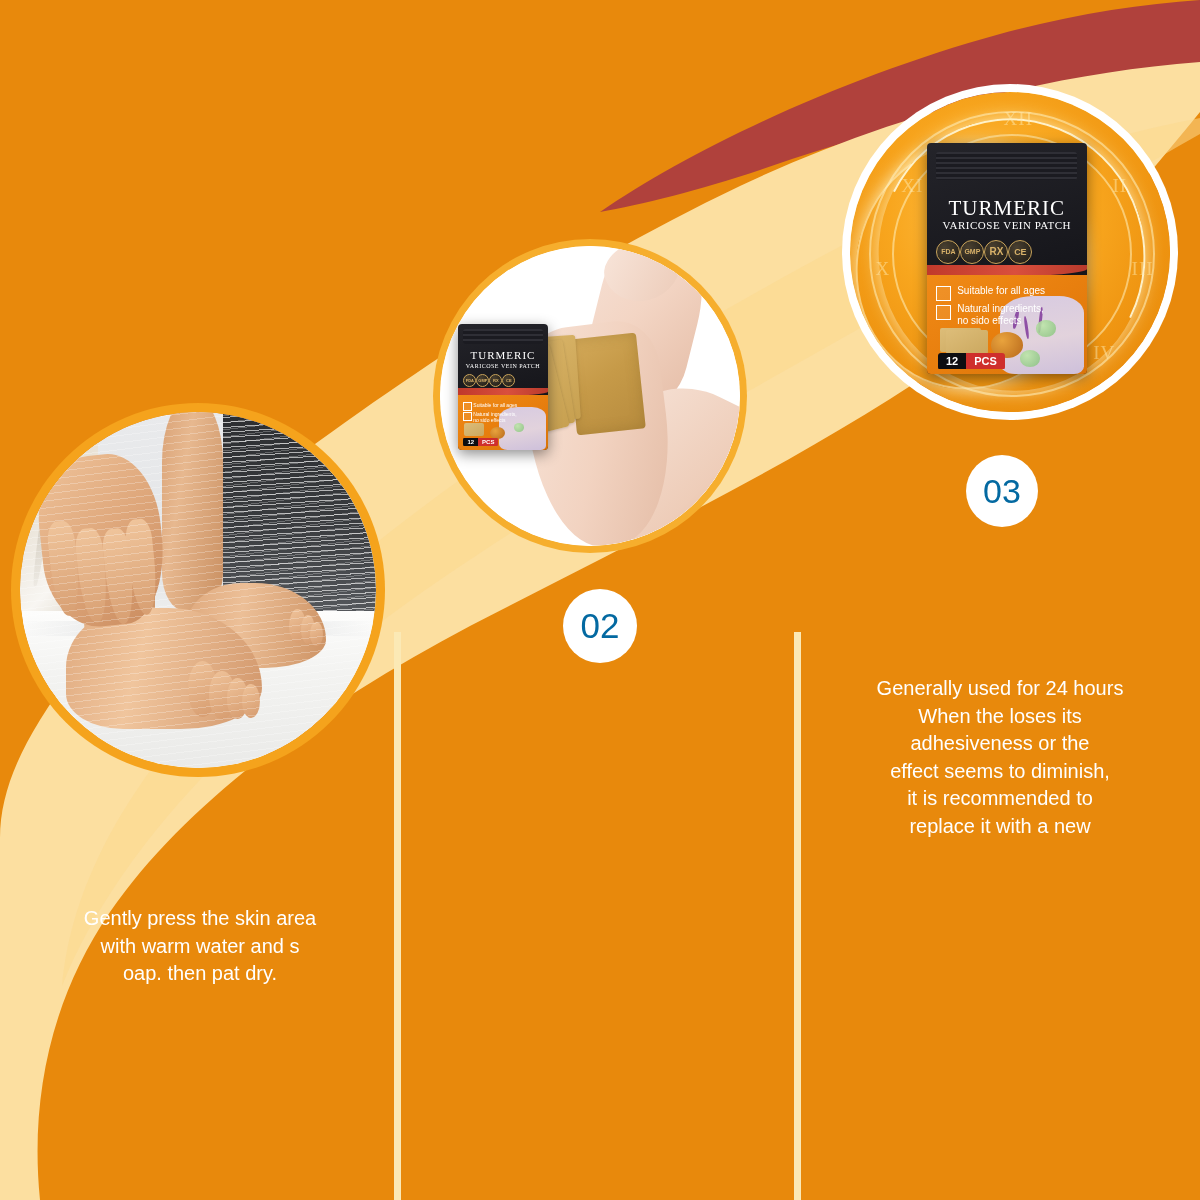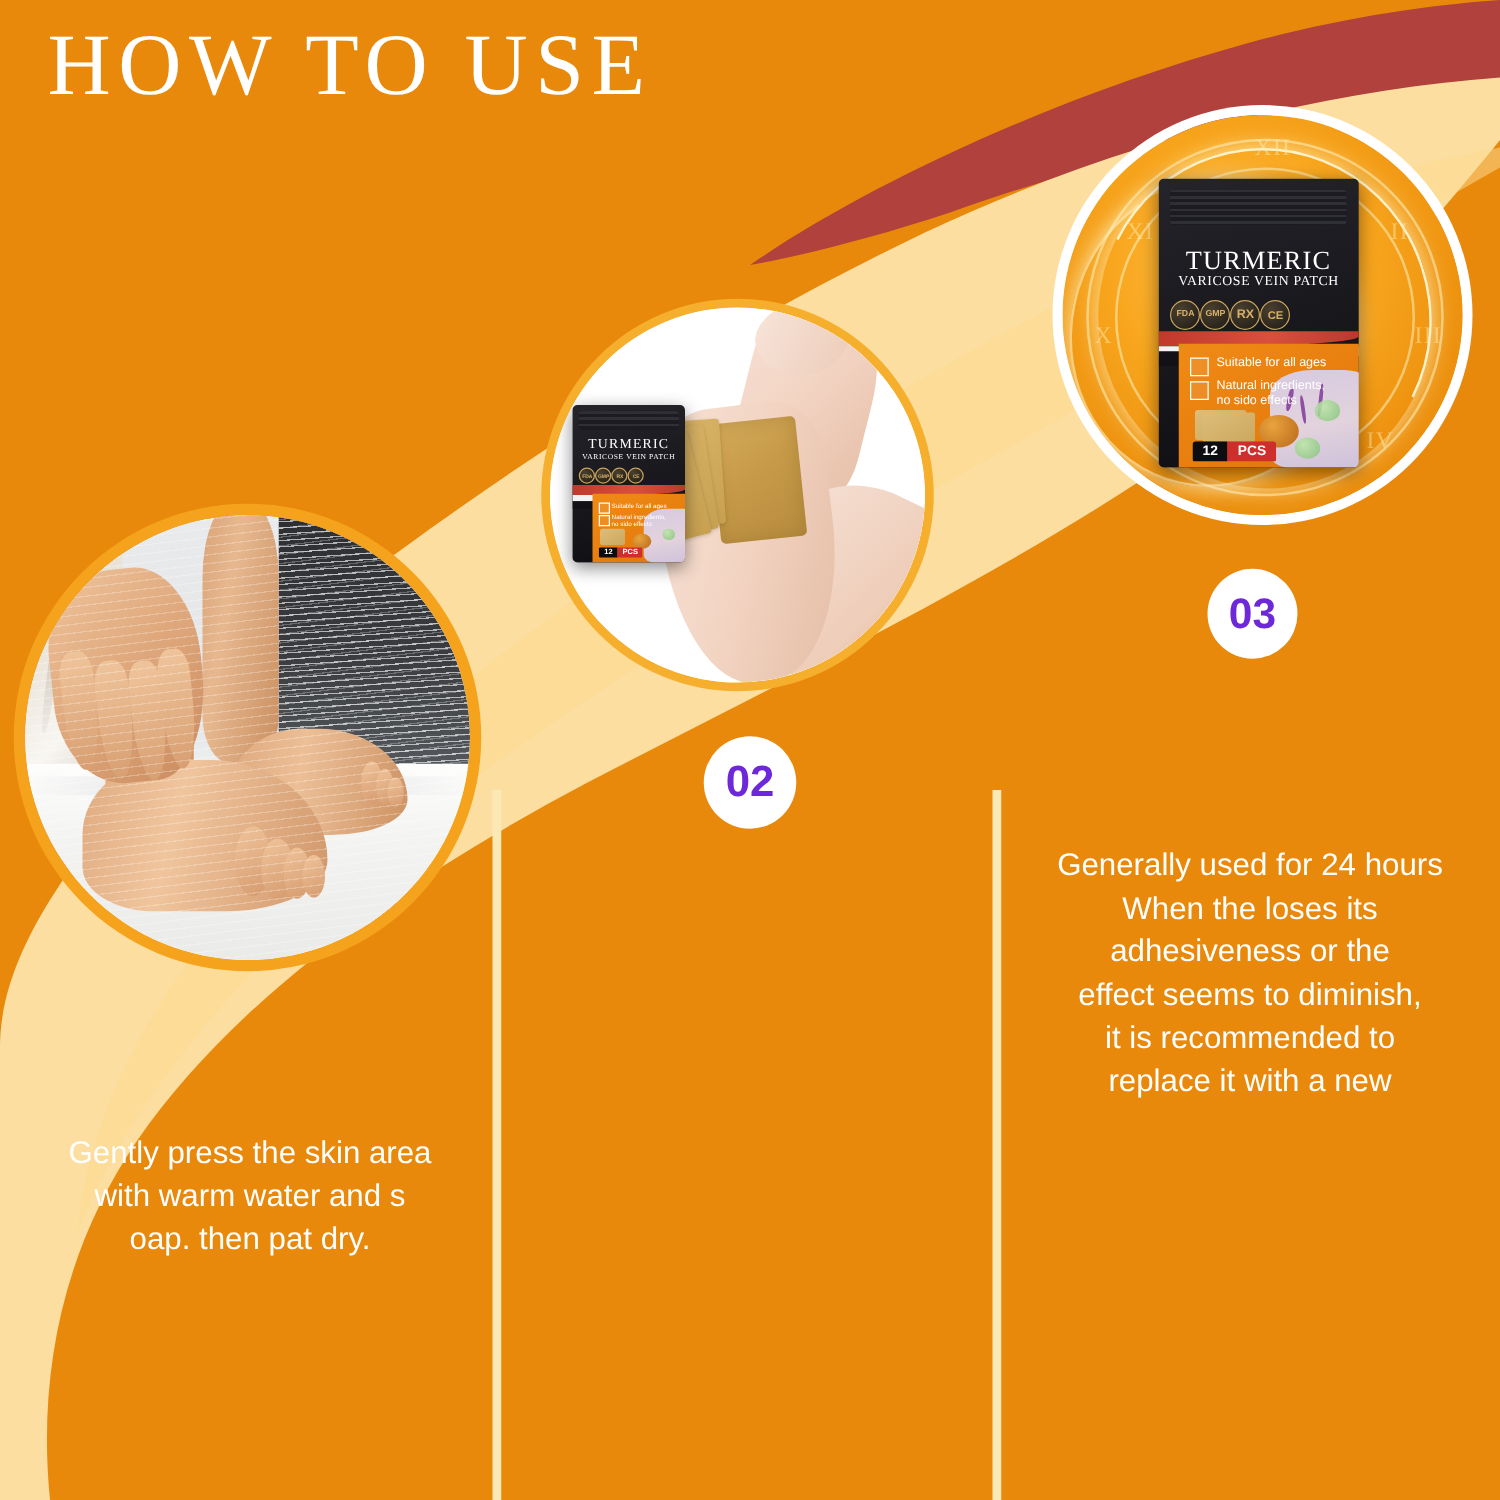--- a/index.html
+++ b/index.html
@@ -132,21 +132,21 @@
     font-family:"Liberation Serif", serif;letter-spacing:0.5px;}
   .badges{position:absolute;display:flex;justify-content:flex-start;width:88%;left:6%;}
   .badge{border-radius:50%;border:1px solid #C9A45B;
     background:radial-gradient(circle at 34% 30%,#4a4030,#1d1a15);
     color:#D7B169;display:flex;align-items:center;justify-content:center;
     font-family:"Liberation Sans", sans-serif;font-weight:bold;}
   .wave-red{position:absolute;left:0;width:100%;
     background:linear-gradient(95deg,#c0392b 0%,#d94f3d 55%,#b83a2c 100%);}
   .wave-white{position:absolute;left:0;width:100%;background:#f3f3f3;}
   .wave-black{position:absolute;left:0;width:60%;background:#121216;}
-  .pack-body{position:absolute;left:16px;width:100%;
+  .pack-body{position:absolute;left:0;width:100%;
     background:linear-gradient(150deg,#F08A16 0%,#E87F0E 50%,#D9740A 100%);}
   .legart{position:absolute;right:2%;bottom:0;width:52%;height:78%;
     background:linear-gradient(170deg,rgba(214,206,236,0.95) 0%,rgba(226,220,243,0.9) 55%,rgba(205,196,230,0.95) 100%);
     border-radius:40% 30% 12% 18%/26% 22% 10% 14%;}
   .vein{position:absolute;background:#8e4fa5;border-radius:40%;}
   .chk{position:absolute;color:#fff;font-family:"Liberation Sans", sans-serif;}
   .chkbox{position:absolute;border:1px solid #fff;background:rgba(255,255,255,0.08);}
   .sheets{position:absolute;background:linear-gradient(150deg,#ddbd79,#cba85f);
     border-radius:2px;}
   .pcs{position:absolute;display:flex;align-items:center;overflow:hidden;border-radius:3px;}
@@ -154,53 +154,52 @@
   .pcs .lbl{background:#cf2f2c;color:#fff;text-align:center;font-weight:bold;}
   .turmeric-dot{position:absolute;border-radius:50%;
     background:radial-gradient(circle at 35% 32%,#e9a33d,#b8691b);}
   .leaf-dot{position:absolute;border-radius:50%;
     background:radial-gradient(circle at 35% 32%,rgba(190,230,170,0.9),rgba(120,190,110,0.75));}
 
   
   .numbadge{
     position:absolute;border-radius:50%;background:#FFFFFF;
     display:flex;align-items:center;justify-content:center;
-    color:#6d28d9;font-weight:bold;z-index:30;
+    color:#0369a1;font-weight:normal;z-index:30;
     font-family:"Liberation Sans", sans-serif;
   }
   .n1{left:152px;top:766px;width:78px;height:78px;font-size:37px;}
   .n2{left:563px;top:589px;width:74px;height:74px;font-size:35px;}
   .n3{left:966px;top:455px;width:72px;height:72px;font-size:34px;}
 
   
   .caption{
     position:absolute;color:#FFFFFF;text-align:center;
     font-family:"Liberation Sans", sans-serif;
-    font-size:25px;line-height:1.38;white-space:pre-line;z-index:25;
+    font-size:20px;line-height:1.38;white-space:pre-line;z-index:25;
   }
   .cap1{left:10px;top:905px;width:380px;}
   .cap2{left:404px;top:775px;width:386px;}
   .cap3{left:806px;top:675px;width:388px;}
 </style>
 </head>
 <body>
 
 <div id="stage">
 
   <svg class="bg-svg" viewBox="0 0 1200 1200" preserveAspectRatio="none">
     <rect x="0" y="0" width="1200" height="1200" fill="#E8890C"></rect>
 
     <path d="M1200,0 L1200,78 C1060,86 900,120 760,170 C700,190 640,205 600,212 C690,150 840,78 1000,34 C1070,15 1140,4 1200,0 Z" fill="#B0413C"></path>
 
     <path d="M1200,62 C1040,74 880,120 740,186 C560,272 400,380 280,470 C170,552 90,640 40,720 C14,762 0,800 0,838 L0,1200 L40,1200 C30,1100 50,1000 110,912 C190,796 330,700 470,626 C640,538 820,452 960,352 C1060,280 1140,186 1200,112 Z" fill="#FCDFA0"></path>
 
     <path d="M1200,118 C1070,142 930,196 800,268 C640,356 480,458 360,556 C250,646 160,742 110,834 C80,890 66,940 62,986 C96,900 162,812 252,728 C380,608 560,498 740,396 C900,306 1060,214 1200,134 Z" fill="#FBD98E" opacity="0.55"></path>
   </svg>
 
-  <div class="title">HOW TO USE</div>
 
   <div class="divider d1"></div>
   <div class="divider d2"></div>
 
   <div class="circle c1">
     <div class="circle-inner">
       <div class="shower-scene">
         <div class="marble"></div>
         <div class="shower-wall-dark"></div>
         <div class="shower-water"></div>

